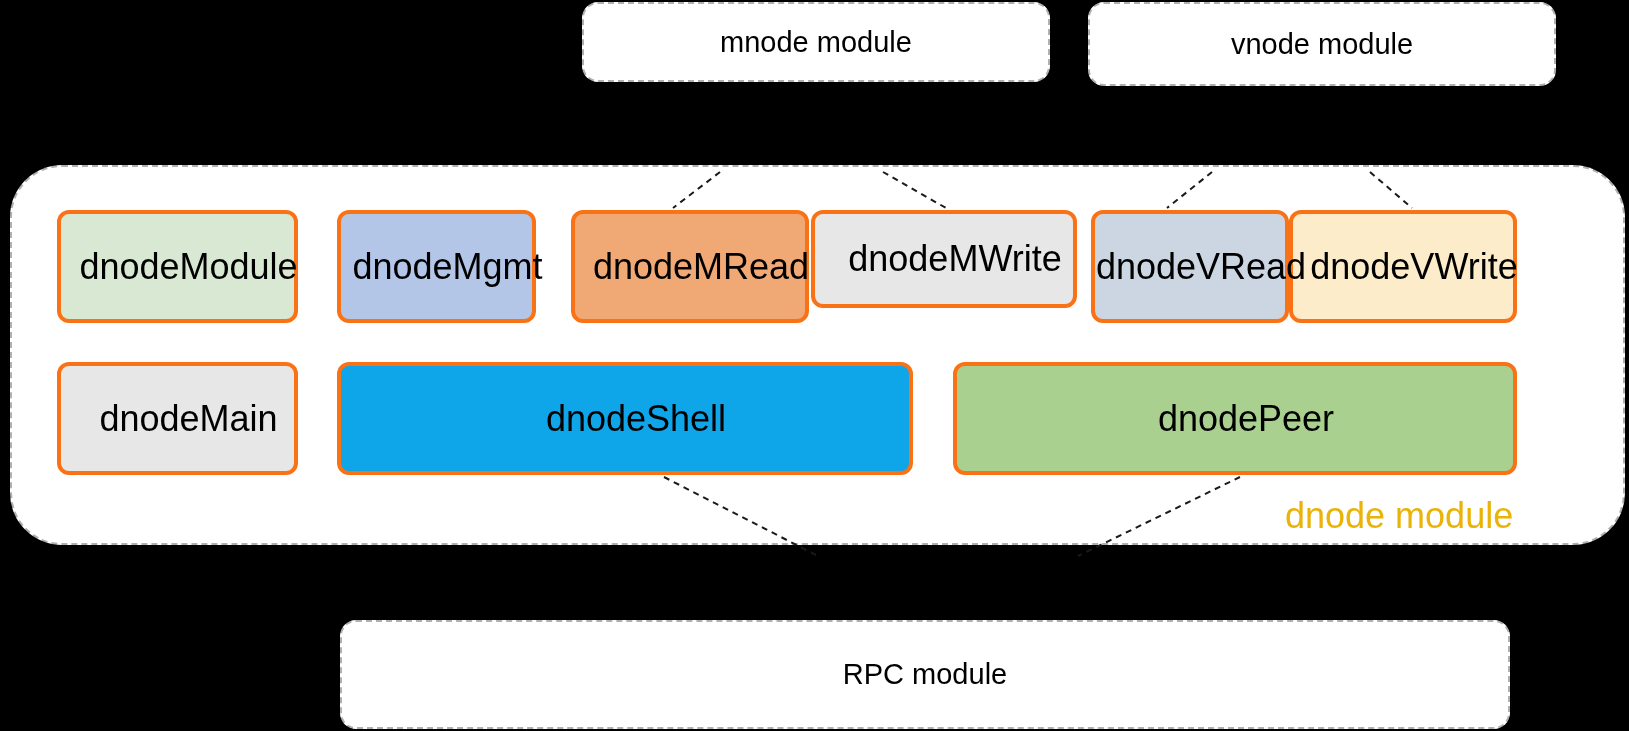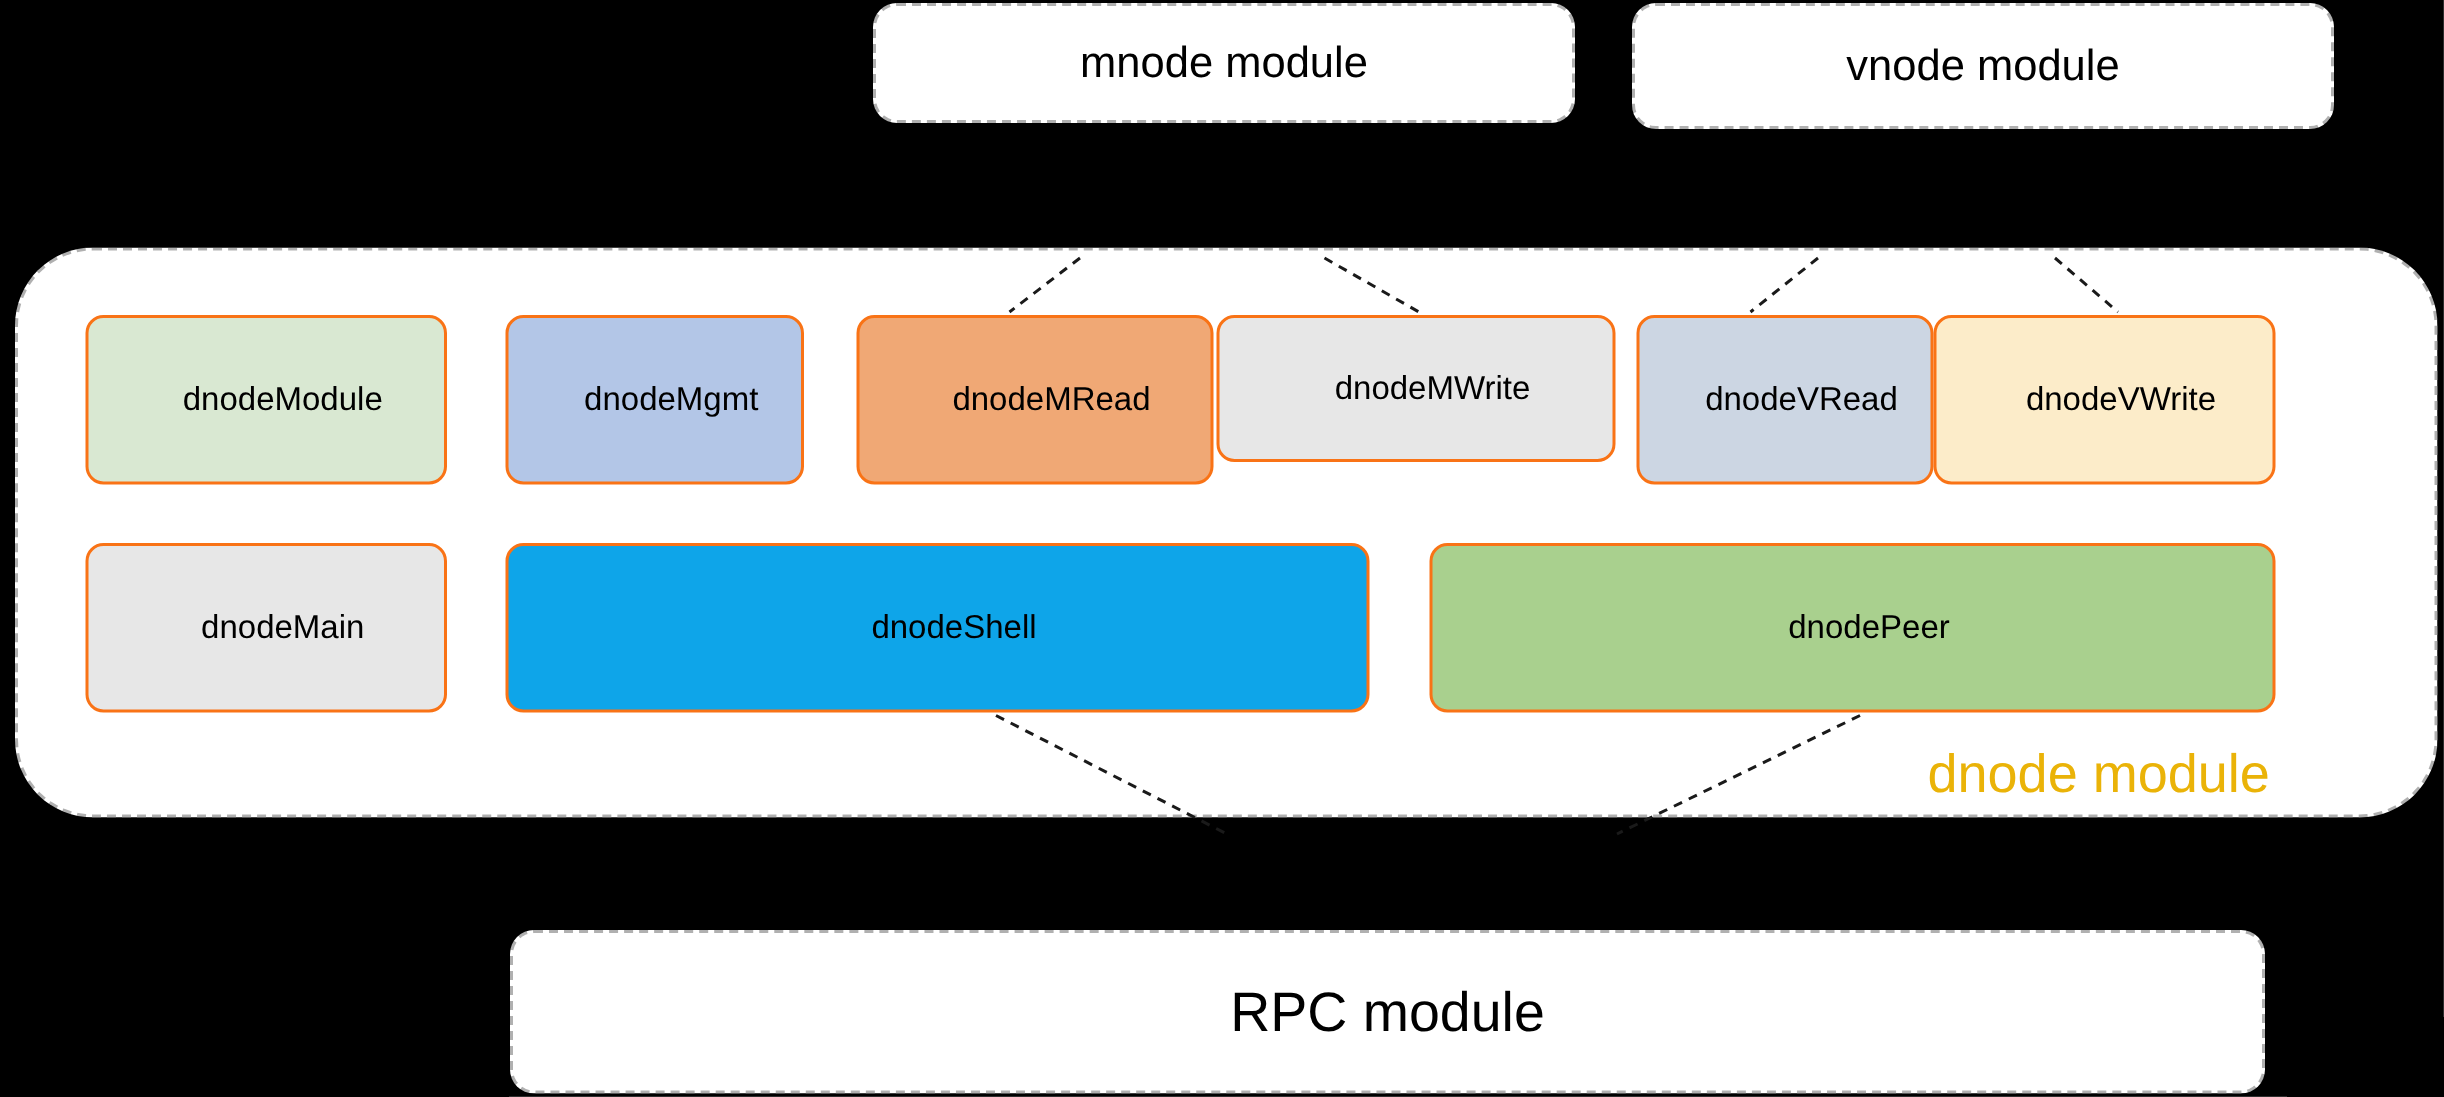--- a/index.html
+++ b/index.html
@@ -32,47 +32,47 @@
   .container-box {
     position: absolute;
     background: #ffffff;
     border: 2px dashed #b0b0b0;
     border-radius: 52px;
     box-sizing: border-box;
   }
   .node-box {
     position: absolute;
     box-sizing: border-box;
-    border: 2px solid #f97316;
+    border: 4px solid #f97316;
     border-radius: 12px;
     display: flex;
     align-items: center;
     justify-content: center;
-    font-size: 22px;
+    font-size: 36px;
     color: #000000;
     text-align: center;
     line-height: 1.2;
     padding-left: 22px;
   }
   .container-label {
     position: absolute;
     font-size: 36px;
     color: #eab308;
     white-space: nowrap;
   }
   .rpc-box {
     position: absolute;
     background: #ffffff;
     border: 2px dashed #b0b0b0;
     border-radius: 16px;
     box-sizing: border-box;
     display: flex;
     align-items: center;
     justify-content: center;
-    font-size: 37px;
+    font-size: 29px;
     color: #000000;
   }
   svg.connectors {
     position: absolute;
     left: 0;
     top: 0;
     width: 1629px;
     height: 731px;
     pointer-events: none;
   }

